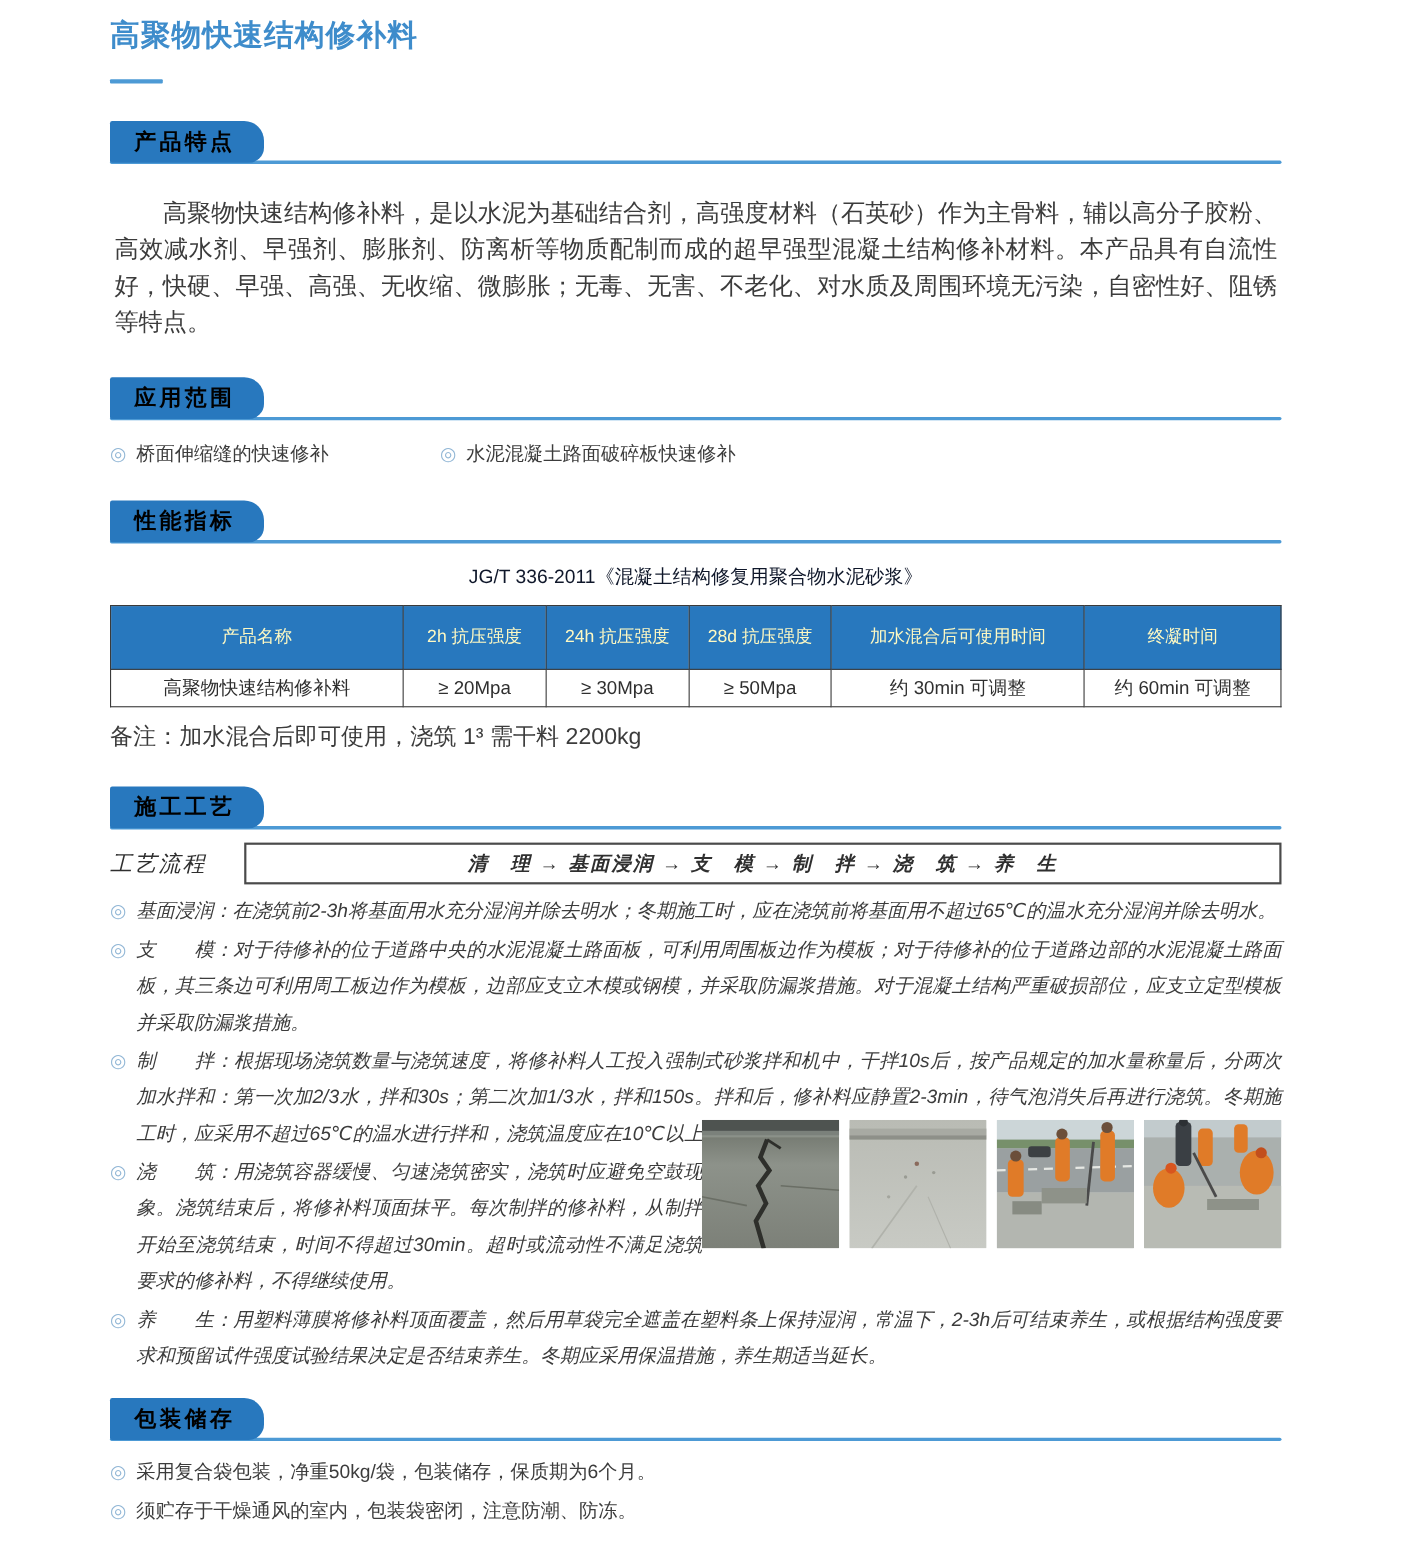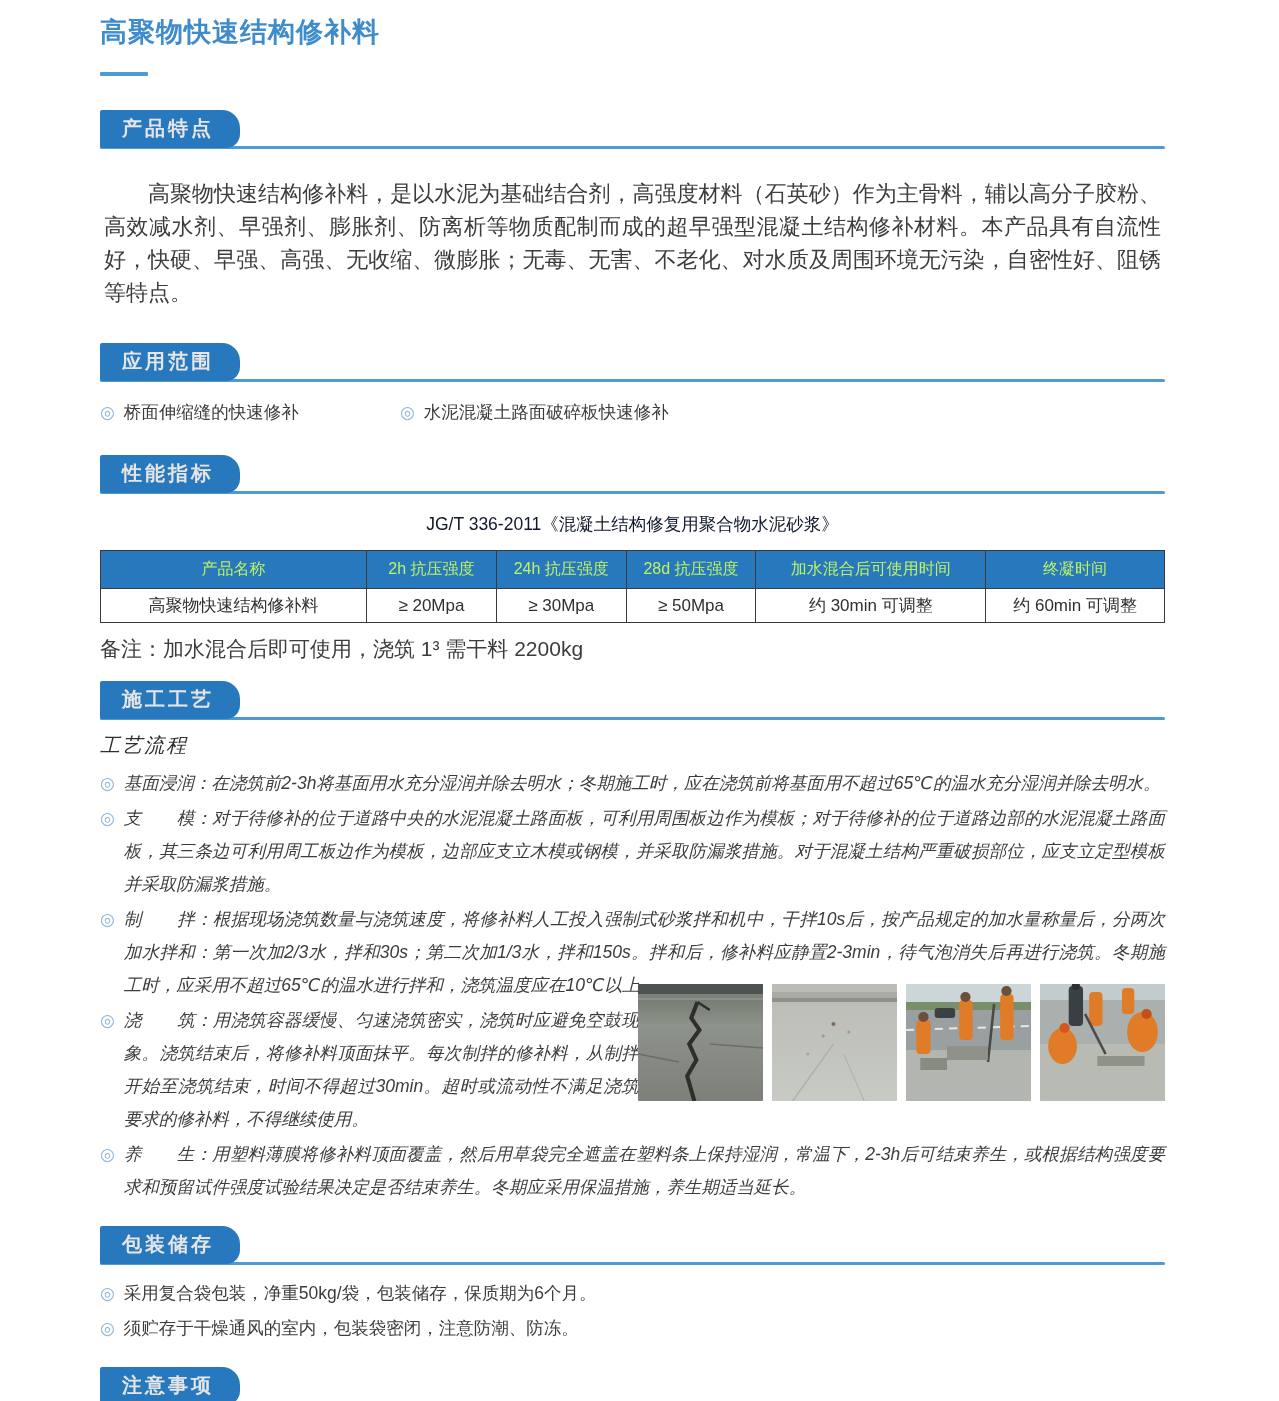--- a/index.html
+++ b/index.html
@@ -9,21 +9,21 @@
     color:#3c3c3c;
   }
   .content{position:relative;margin-left:100px;width:1065px;}
   
   .page-title{padding-top:14px;font-size:27px;font-weight:bold;color:#3e8ccb;letter-spacing:1px;}
   .title-dash{width:48px;height:4px;background:#4d9ad5;margin-top:22px;border-radius:1px;}
   
   .section-head{margin-top:0;}
   .section-tab{
     position:relative;z-index:2;display:inline-block;
-    background:#2878be;color:#e5e5e5;font-size:20px;font-weight:bold;
+    background:#2878be;color:#000000;font-size:20px;font-weight:bold;
     padding:5px 26px 6px 22px;letter-spacing:3px;
     border-radius:2px 18px 14px 2px;
   }
   .section-rule{height:3px;background:#4d9ad5;margin-top:-2px;border-radius:2px;}
   
   .para{
     font-size:22px;line-height:33px;text-align:justify;
     color:#3c3c3c;margin:4px;
   }
   .indent{ text-indent:2em; }
@@ -35,31 +35,31 @@
   
   #sec-features .para{margin-top:28px;}
   #sec-application{margin-top:34px;}
   .app-row{display:flex;margin-top:14px;}
   .app-item-0{width:300px;}
   #sec-performance{margin-top:26px;}
   .standard-line{margin-top:18px;text-align:center;font-size:17.5px;color:#0f172a;}
   
   table.perf{border-collapse:collapse;width:100%;margin-top:14px;table-layout:fixed;}
   table.perf th{
-    background:#2878be;color:#bef264;font-size:16px;font-weight:normal;
-    border:1px solid #3a3a3a;padding:8px 2px;
+    background:#2878be;color:#fef9c3;font-size:16px;font-weight:normal;
+    border:1px solid #3a3a3a;padding:18px 2px;
   }
   table.perf td{
     background:#fff;color:#2f2f2f;font-size:17px;text-align:center;
     border:1px solid #3a3a3a;padding:5px 2px;
   }
   .col-name{width:25%;} .col-s{width:12.2%;} .col-mix{width:21.6%;} .col-set{width:16.8%;}
   .table-note{margin-top:12px;font-size:21px;color:#3c3c3c;}
   
-  #sec-process{margin-top:18px;}
+  #sec-process{margin-top:32px;}
   .process-body{position:relative;margin-top:12px;font-style:italic;}
   .flow-row{display:flex;align-items:center;}
   .flow-label{font-size:20px;color:#2f2f2f;letter-spacing:2px;flex:0 0 auto;width:122px;}
   .flow-box{
     flex:1;border:2px solid #4a4a4a;text-align:center;
     font-size:17.5px;font-weight:bold;color:#2f2f2f;
     padding:5px 4px;letter-spacing:2px;
   }
   .steps{margin-top:8px;}
   .steps .bullet-item{margin-top:2px;}
@@ -162,20 +162,21 @@
   </div>
 
   <div id="sec-process">
     <div class="section-head">
       <div class="section-tab">施工工艺</div>
       <div class="section-rule"></div>
     </div>
     <div class="process-body">
       <div class="flow-row">
         <div class="flow-label">工艺流程</div>
+        <div class="flow-box">清　理 → 基面浸润 → 支　模 → 制　拌 → 浇　筑 → 养　生</div>
       </div>
 
       <div class="steps">
         <div class="bullet-item">
           <span class="bullet-icon">◎</span>
           <span class="bullet-text"><span>基面浸润：</span><span>在浇筑前2-3h将基面用水充分湿润并除去明水；冬期施工时，应在浇筑前将基面用不超过65℃的温水充分湿润并除去明水。</span></span>
         </div>
         <div class="bullet-item">
           <span class="bullet-icon">◎</span>
           <span class="bullet-text"><span>支　　模：</span><span>对于待修补的位于道路中央的水泥混凝土路面板，可利用周围板边作为模板；对于待修补的位于道路边部的水泥混凝土路面板，其三条边可利用周工板边作为模板，边部应支立木模或钢模，并采取防漏浆措施。对于混凝土结构严重破损部位，应支立定型模板并采取防漏浆措施。</span></span>

